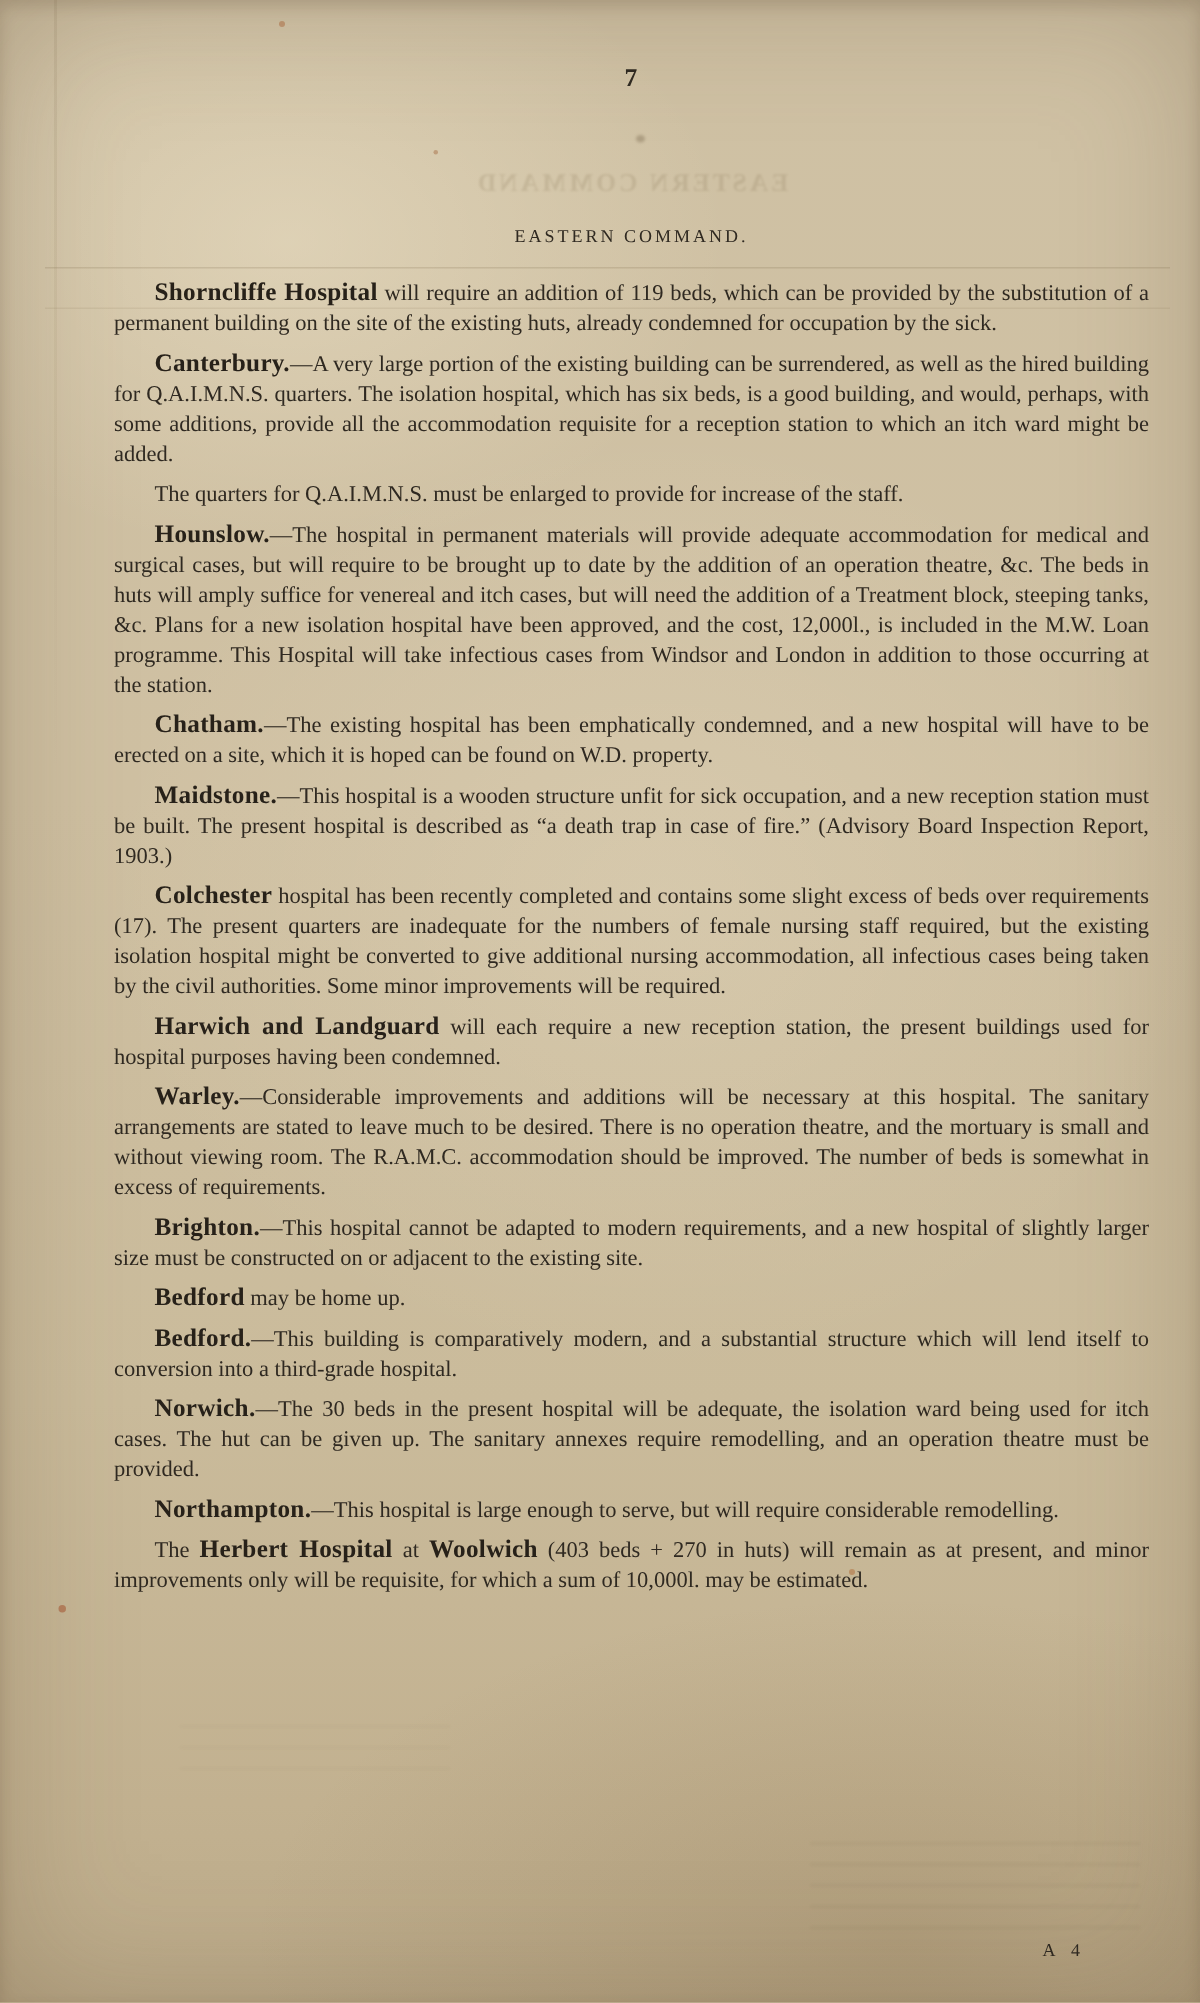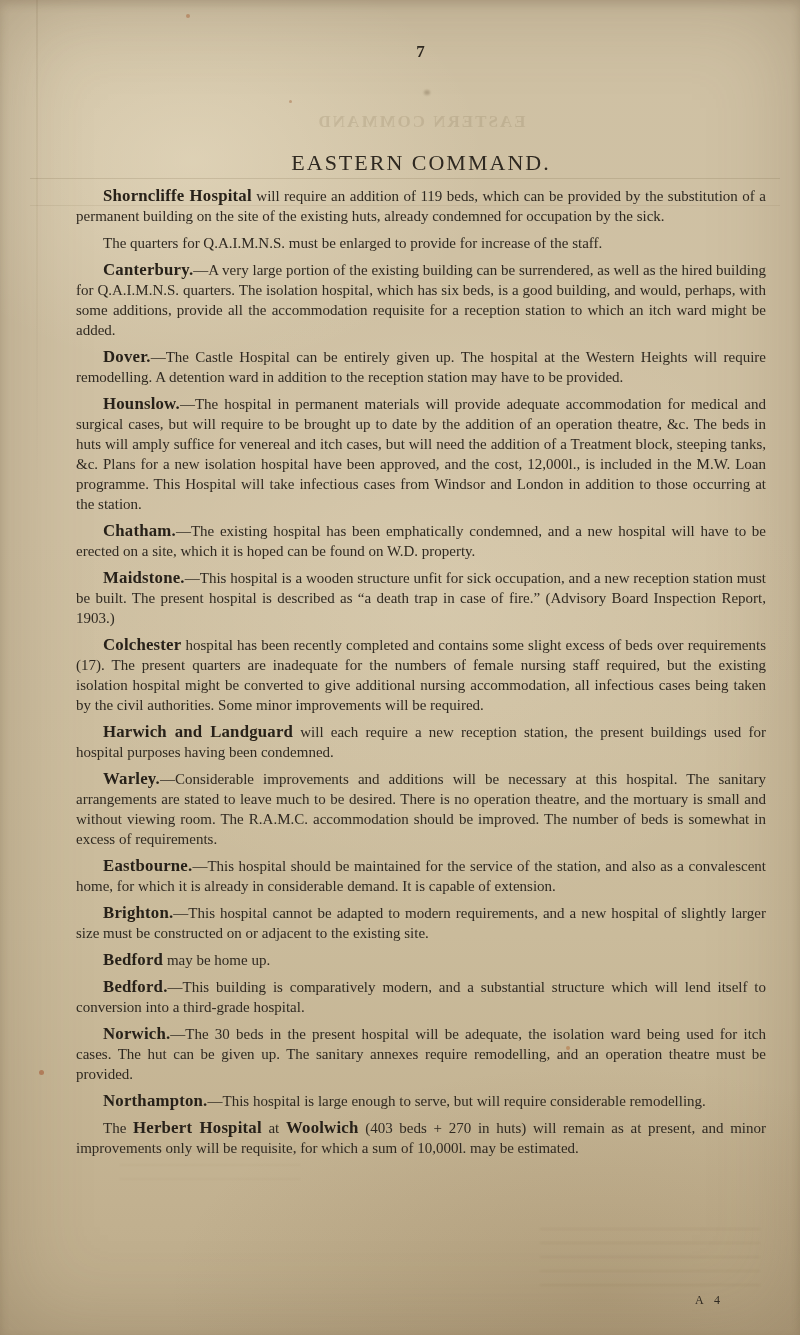--- a/index.html
+++ b/index.html
@@ -30,21 +30,21 @@
     position: absolute; top: 42px; left: 76px; width: 690px;
     text-align: center; font-size: 17px; font-weight: bold; letter-spacing: 1px;
   }
   .ghost-heading {
     position: absolute; top: 112px; left: 76px; width: 690px;
     text-align: center; font-size: 17px; letter-spacing: 2px; font-weight: bold;
     color: #73603f; opacity: 0.16; transform: scaleX(-1); filter: blur(0.7px);
   }
   .heading {
     position: absolute; top: 150px; left: 76px; width: 690px; margin: 0;
-    text-align: center; font-size: 22px; font-weight: 500; letter-spacing: 2px;
+    text-align: center; font-size: 12px; font-weight: 500; letter-spacing: 2px;
   }
   .body-text {
     position: absolute; top: 186px; left: 76px; width: 690px;
     font-size: 15px; line-height: 20px; text-align: justify;
     text-rendering: optimizeLegibility;
   }
   .body-text p { margin: 7px 0 0 0; text-indent: 27px; }
   .body-text p:first-child { margin-top: 0; }
   .lead { font-weight: bold; font-size: 1.12em; line-height: 1; letter-spacing: 0.2px; color: #272119; }
   .sig {
@@ -68,30 +68,28 @@
   <div class="showthrough-rule" style="top:205px; opacity:0.6"></div>
 
   <div class="page-number">7</div>
 
   <div class="ghost-heading">EASTERN COMMAND</div>
 
   <h1 class="heading">EASTERN COMMAND.</h1>
 
   <div class="body-text">
     <p><span class="lead">Shorncliffe Hospital</span><span> will require an addition of 119 beds, which can be provided by the substitution of a permanent building on the site of the existing huts, already condemned for occupation by the sick.</span></p>
+    <p><span class="lead">Canterbury.</span><span>—A very large portion of the existing building can be surrendered, as well as the hired building for Q.A.I.M.N.S. quarters.  The isolation hospital, which has six beds, is a good building, and would, perhaps, with some additions, provide all the accommodation requisite for a reception station to which an itch ward might be added.</span></p>
     <p><span>The quarters for Q.A.I.M.N.S. must be enlarged to provide for increase of the staff.</span></p>
-    <p><span class="lead">Canterbury.</span><span>—A very large portion of the existing building can be surrendered, as well as the hired building for Q.A.I.M.N.S. quarters.  The isolation hospital, which has six beds, is a good building, and would, perhaps, with some additions, provide all the accommodation requisite for a reception station to which an itch ward might be added.</span></p>
-    <p><span class="lead">Dover.</span><span>—The Castle Hospital can be entirely given up.  The hospital at the Western Heights will require remodelling.  A detention ward in addition to the reception station may have to be provided.</span></p>
     <p><span class="lead">Hounslow.</span><span>—The hospital in permanent materials will provide adequate accommodation for medical and surgical cases, but will require to be brought up to date by the addition of an operation theatre, &amp;c.  The beds in huts will amply suffice for venereal and itch cases, but will need the addition of a Treatment block, steeping tanks, &amp;c.  Plans for a new isolation hospital have been approved, and the cost, 12,000l., is included in the M.W. Loan programme.  This Hospital will take infectious cases from Windsor and London in addition to those occurring at the station.</span></p>
     <p><span class="lead">Chatham.</span><span>—The existing hospital has been emphatically condemned, and a new hospital will have to be erected on a site, which it is hoped can be found on W.D. property.</span></p>
     <p><span class="lead">Maidstone.</span><span>—This hospital is a wooden structure unfit for sick occupation, and a new reception station must be built.  The present hospital is described as “a death trap in case of fire.”  (Advisory Board Inspection Report, 1903.)</span></p>
     <p><span class="lead">Colchester</span><span> hospital has been recently completed and contains some slight excess of beds over requirements (17).  The present quarters are inadequate for the numbers of female nursing staff required, but the existing isolation hospital might be converted to give additional nursing accommodation, all infectious cases being taken by the civil authorities.  Some minor improvements will be required.</span></p>
     <p><span class="lead">Harwich and Landguard</span><span> will each require a new reception station, the present buildings used for hospital purposes having been condemned.</span></p>
     <p><span class="lead">Warley.</span><span>—Considerable improvements and additions will be necessary at this hospital.  The sanitary arrangements are stated to leave much to be desired.  There is no operation theatre, and the mortuary is small and without viewing room.  The R.A.M.C. accommodation should be improved.  The number of beds is somewhat in excess of requirements.</span></p>
-    <p><span class="lead">Eastbourne.</span><span>—This hospital should be maintained for the service of the station, and also as a convalescent home, for which it is already in considerable demand.  It is capable of extension.</span></p>
     <p><span class="lead">Brighton.</span><span>—This hospital cannot be adapted to modern requirements, and a new hospital of slightly larger size must be constructed on or adjacent to the existing site.</span></p>
     <p><span class="lead">Bedford</span><span> may be home up.</span></p>
     <p><span class="lead">Bedford.</span><span>—This building is comparatively modern, and a substantial structure which will lend itself to conversion into a third-grade hospital.</span></p>
     <p><span class="lead">Norwich.</span><span>—The 30 beds in the present hospital will be adequate, the isolation ward being used for itch cases.  The hut can be given up.  The sanitary annexes require remodelling, and an operation theatre must be provided.</span></p>
     <p><span class="lead">Northampton.</span><span>—This hospital is large enough to serve, but will require considerable remodelling.</span></p>
     <p><span>The </span><span class="lead">Herbert Hospital</span><span> at </span><span class="lead">Woolwich</span><span> (403 beds + 270 in huts) will remain as at present, and minor improvements only will be requisite, for which a sum of 10,000l. may be estimated.</span></p>
   </div>
 
   <div class="sig">A 4</div>
 

